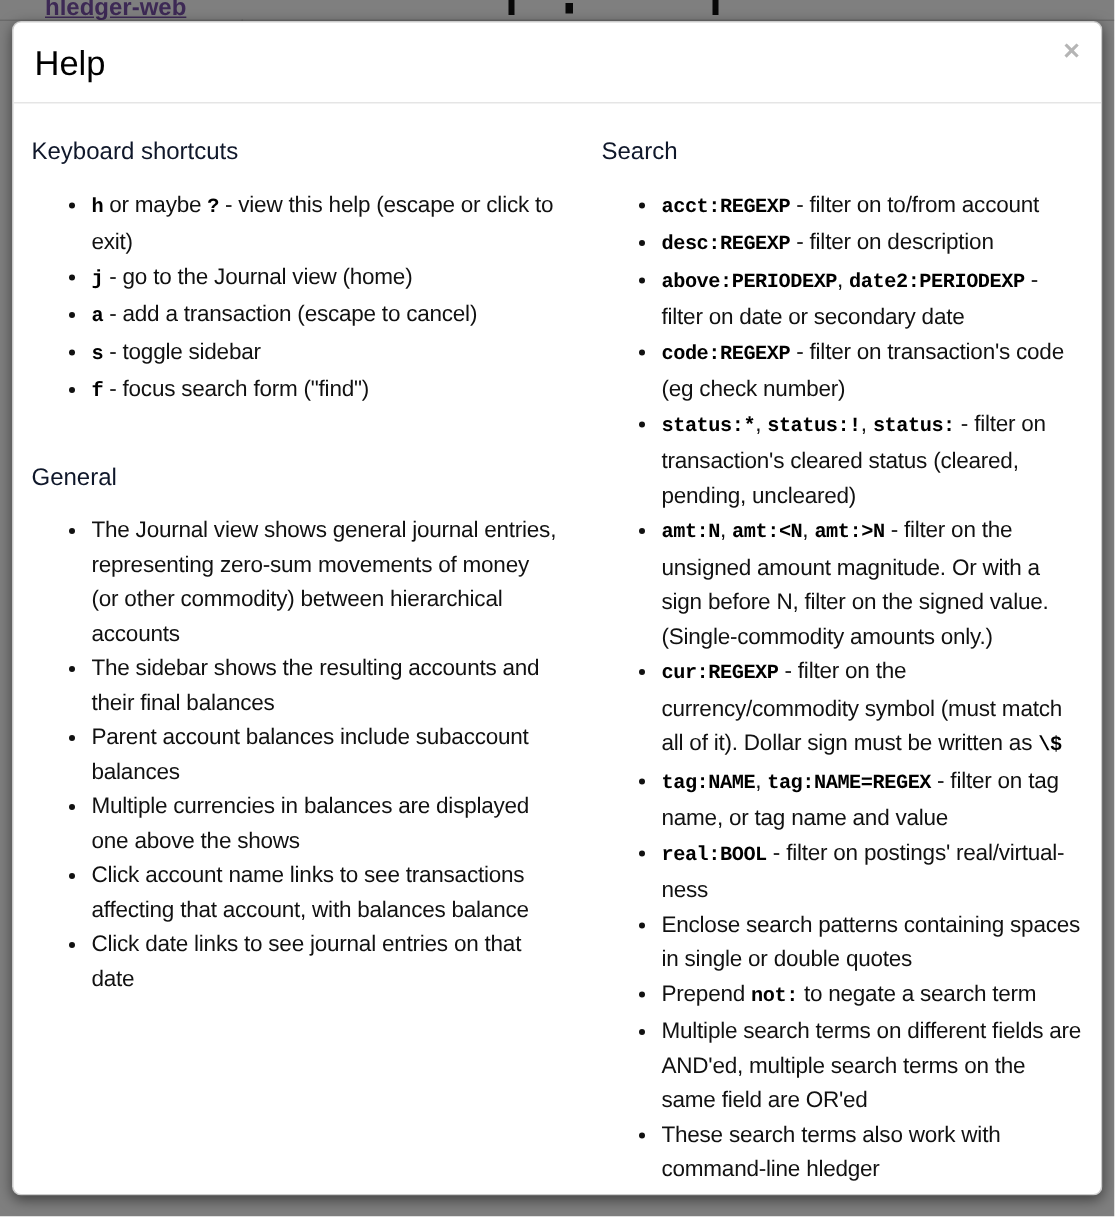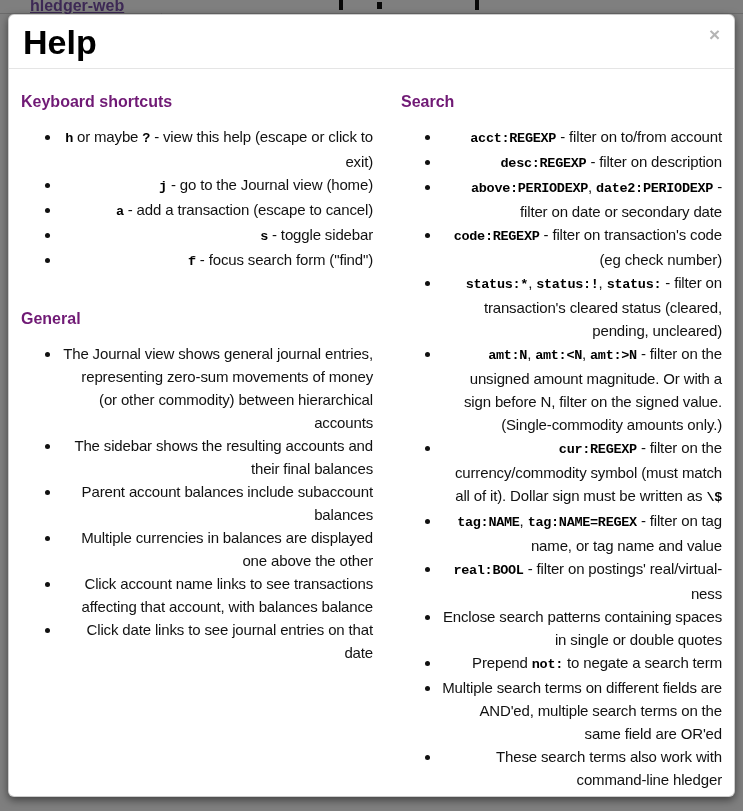--- a/index.html
+++ b/index.html
@@ -75,22 +75,22 @@
     box-shadow: 0 3px 9px rgba(0,0,0,0.5);
     box-sizing: border-box;
     overflow: hidden;
   }
   .modal-header {
     position: relative;
     padding: 13px 14px 12px 14px;
     border-bottom: 1px solid #e5e5e5;
   }
   .modal-title {
-    font-size: 34px;
-    font-weight: 700;
+    font-size: 23px;
+    font-weight: 400;
     color: #000000;
     line-height: 28px;
   }
   .modal-close {
     position: absolute;
     top: 6px;
     right: 10px;
     border: none;
     background: none;
     padding: 4px;
@@ -109,35 +109,34 @@
     width: 352px;
     flex: none;
   }
   .col-right {
     flex: 1;
     margin-left: 28px;
     min-width: 0;
   }
   .help-section-heading {
     font-size: 16px;
-    font-weight: bold;
-    color: #701a75;
+    font-weight: normal;
+    color: #0f172a;
     margin: 17px 0 0 0;
     line-height: 19px;
   }
   .help-section-heading + ul { margin-top: 14px; }
   .help-section-heading.later { margin-top: 36px; }
   ul.help-list {
     margin: 14px 0 0 0;
     padding: 0 0 0 40px;
     font-size: 15px;
     line-height: 23px;
     color: #111111;
     letter-spacing: -0.15px;
-    text-align: right;
   }
   ul.help-list li {
     margin: 0;
   }
   code.term {
     font-family: "Liberation Mono", monospace;
     font-weight: bold;
     font-size: 13.5px;
     color: #000000;
     letter-spacing: -0.3px;
@@ -173,21 +172,21 @@
             <li><code class="term">j</code> - go to the Journal view (home)</li>
             <li><code class="term">a</code> - add a transaction (escape to cancel)</li>
             <li><code class="term">s</code> - toggle sidebar</li>
             <li><code class="term">f</code> - focus search form ("find")</li>
           </ul>
           <div class="help-section-heading later">General</div>
           <ul class="help-list">
             <li>The Journal view shows general journal entries, representing zero-sum movements of money (or other commodity) between hierarchical accounts</li>
             <li>The sidebar shows the resulting accounts and their final balances</li>
             <li>Parent account balances include subaccount balances</li>
-            <li>Multiple currencies in balances are displayed one above the other</li>
+            <li>Multiple currencies in balances are displayed one above the shows</li>
             <li>Click account name links to see transactions affecting that account, with balances balance</li>
             <li>Click date links to see journal entries on that date</li>
           </ul>
         </div>
       <div class="col-right">
           <div class="help-section-heading">Search</div>
           <ul class="help-list">
             <li><code class="term">acct:REGEXP</code> - filter on to/from account</li>
             <li><code class="term">desc:REGEXP</code> - filter on description</li>
             <li><code class="term">above:PERIODEXP</code>, <code class="term">date2:PERIODEXP</code> - filter on date or secondary date</li>

